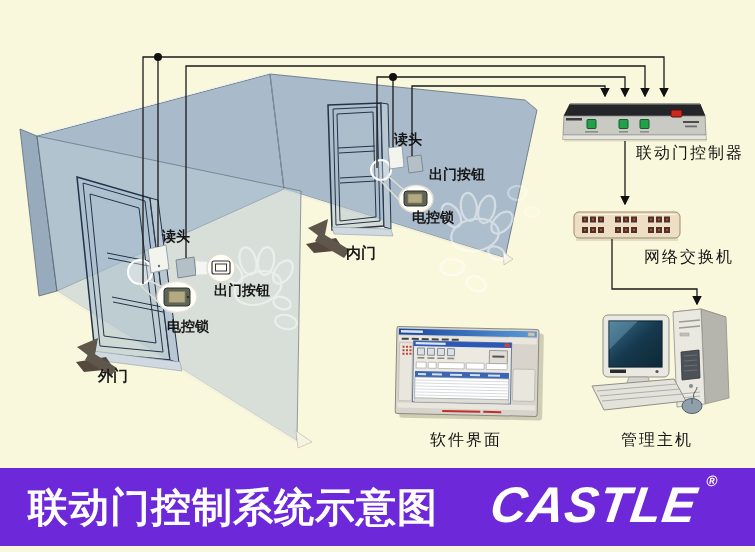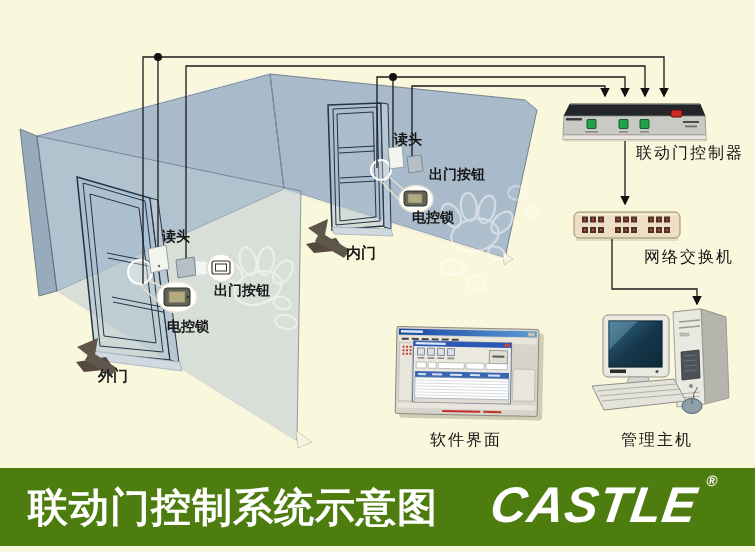--- a/index.html
+++ b/index.html
@@ -8,21 +8,21 @@
     background:#faf8dc;
     font-family:"Liberation Sans", sans-serif;
   }
   #stage{position:absolute;left:0;top:0;width:755px;height:552px;}
   svg{position:absolute;left:0;top:0;}
   .devlabel{font-size:14px;font-weight:bold;fill:#151515;}
   .dirlabel{font-size:15px;font-weight:bold;fill:#1a1a1a;}
   .collabel{font-size:16px;fill:#141414;letter-spacing:2px;}
   .footer{
     position:absolute;left:0;top:468px;width:755px;height:78px;
-    background:#4d7c0f;
+    background:#6d28d9;
   }
   .footer-title{
     position:absolute;left:28px;top:50%;transform:translateY(-50%);
     color:#ffffff;font-size:40px;font-weight:bold;letter-spacing:1px;
     white-space:nowrap;
   }
   .footer-logo{
     position:absolute;right:46px;top:50%;transform:translateY(-54%) skewX(-8deg);
     color:#ffffff;font-size:50px;font-weight:bold;font-style:italic;
     letter-spacing:1px;white-space:nowrap;

